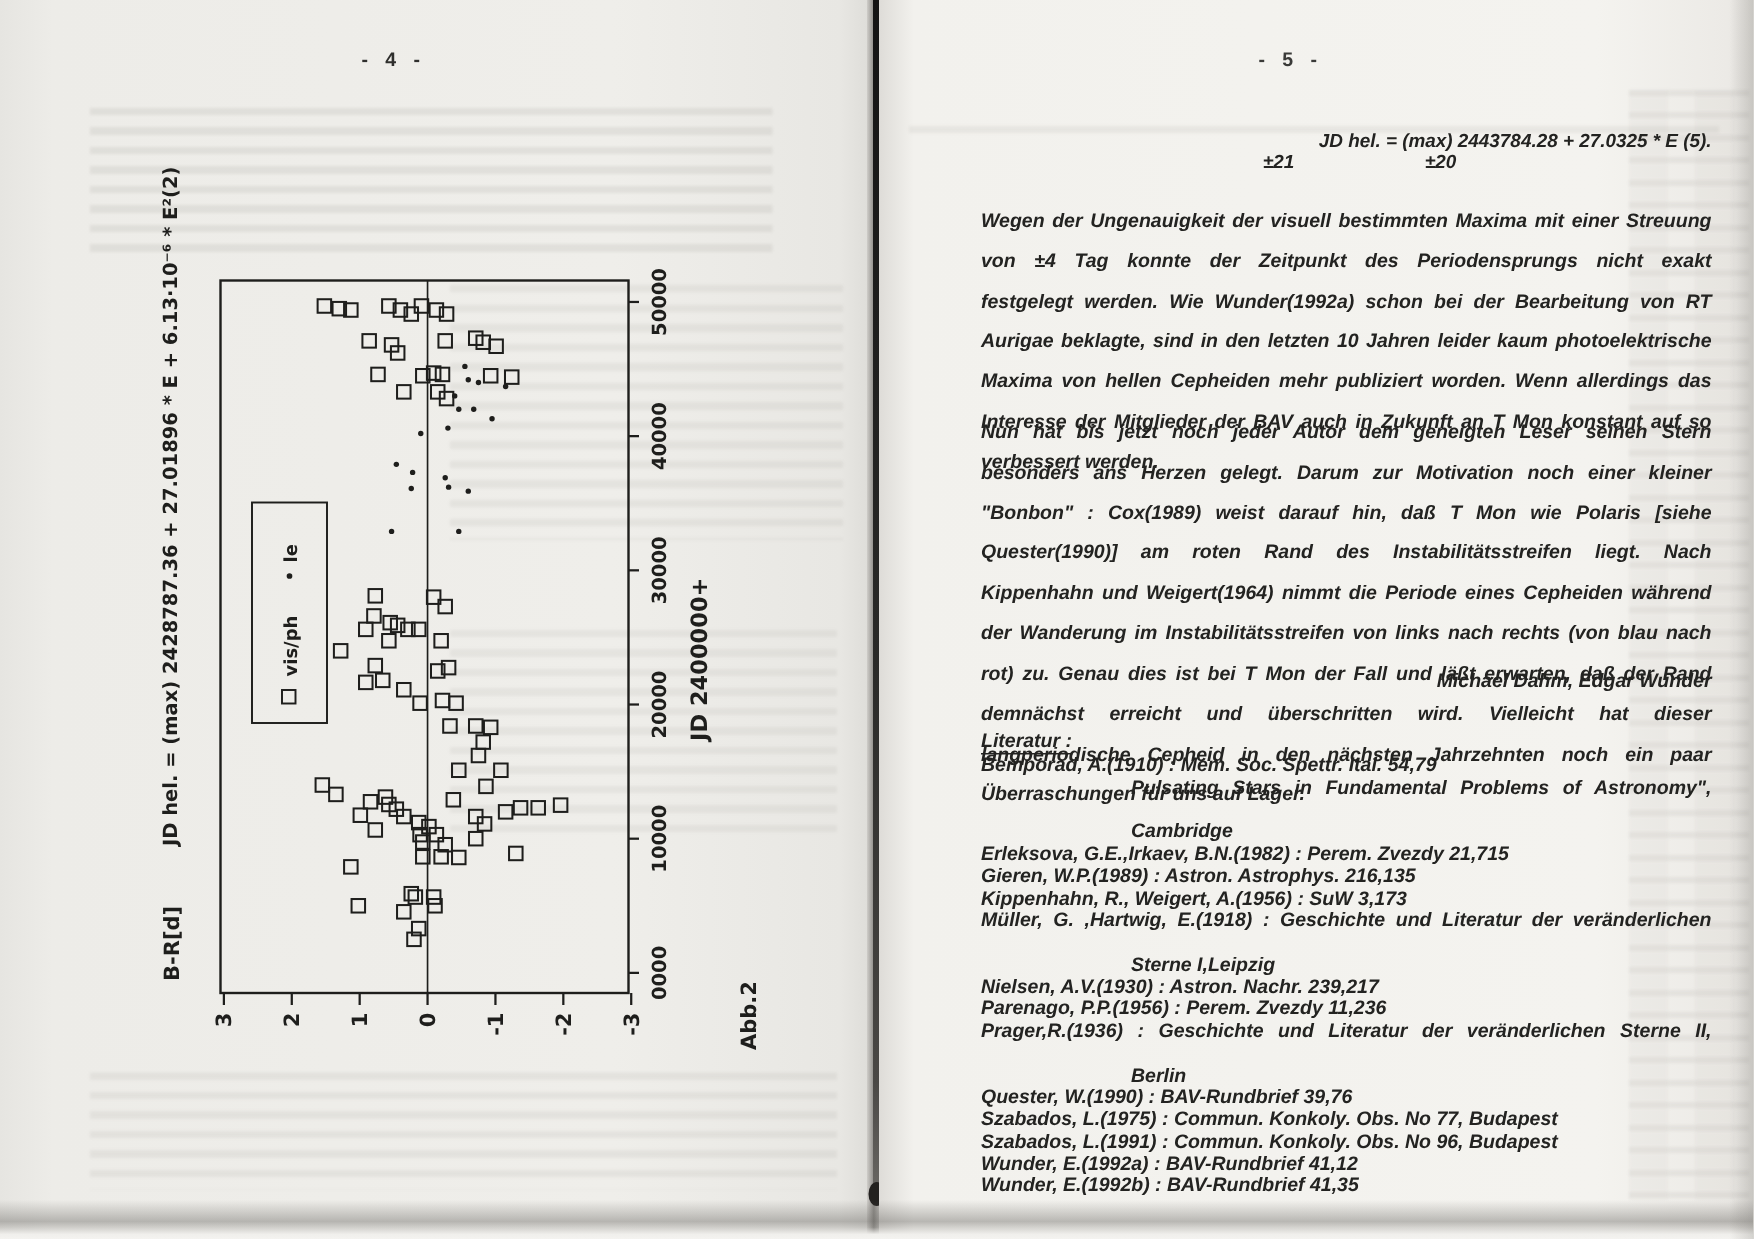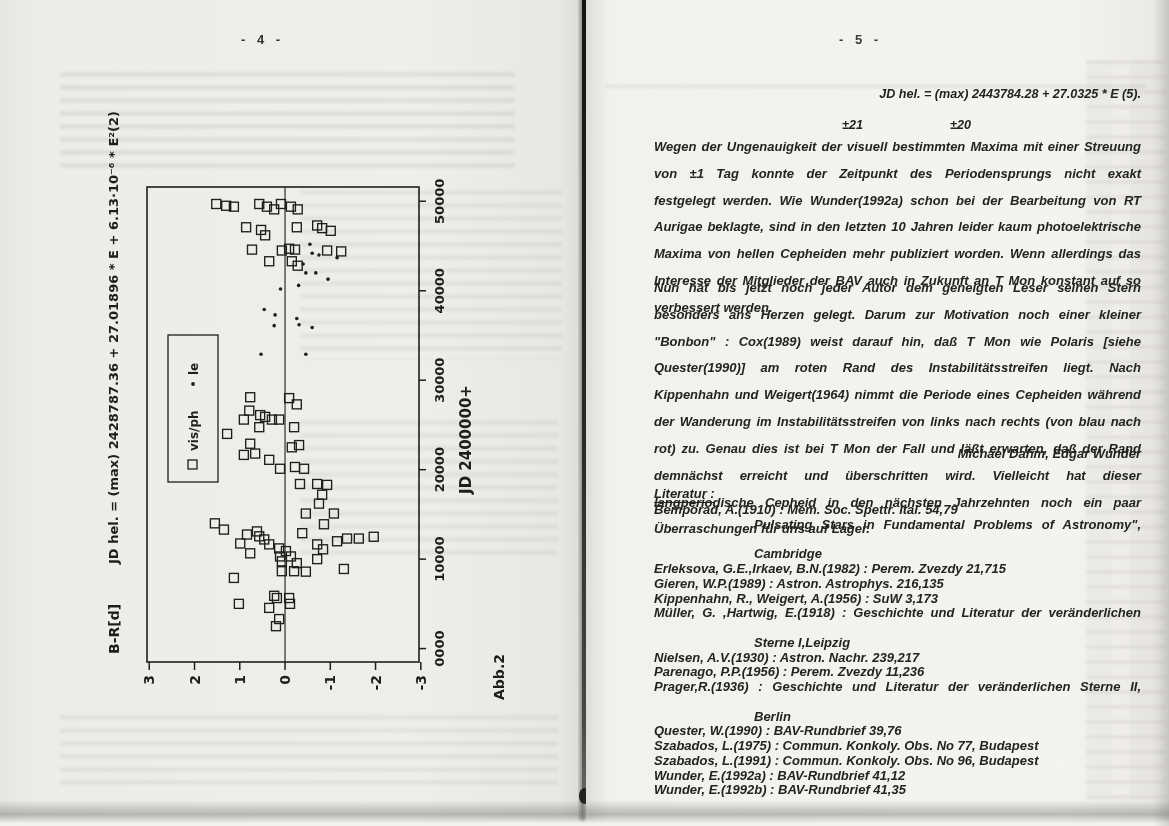--- a/index.html
+++ b/index.html
@@ -29,21 +29,21 @@
     repeating-linear-gradient(90deg,rgba(150,147,140,.12) 0 26px,rgba(150,147,140,0) 26px 44px);}
   
   .page-num{position:absolute;top:32px;left:0;width:100%;text-align:center;
     font-size:13px;letter-spacing:4px;color:#2f2f2d;font-weight:bold;}
   .page-left .page-num{padding-right:58px;box-sizing:border-box;}
   .page-right .page-num{padding-right:34px;box-sizing:border-box;color:#3a3a38;}
   
   .textcol{position:absolute;left:68px;width:487px;color:#232321;
     font-weight:bold;font-style:italic;font-size:13px;line-height:13.4px;}
   .formula{top:88px;text-align:right;font-size:12.6px;}
-  .f-errs{position:relative;height:14px;margin-top:18px;}
+  .f-errs{position:relative;height:14px;margin-top:1px;}
   .f-errs span{position:absolute;top:0;}
   .err1{left:188px;} .err2{left:296px;}
   .para1{top:140px;} .para2{top:281px;}
   .pline{display:block;text-align:justify;}
   .pline.jfull::after{content:"";display:inline-block;width:100%;height:0;}
   .signature{top:447px;text-align:right;padding-right:138px;}
   .lit-head{top:487px;}
   .lit-head span{border-bottom:1.6px solid #232321;padding-bottom:1px;margin-top:36px;}
   .refs{top:503px;line-height:14.75px;}
   .ref-line{display:block;text-align:justify;}
@@ -238,21 +238,21 @@
     <div class="textcol formula">
       <div class="f-line">JD hel. = (max) 2443784.28 + 27.0325 * E (5).</div>
       <div class="f-errs">
         <span class="err1">±21</span>
         <span class="err2">±20</span>
       </div>
     </div>
 
     <div class="textcol para1" id="para1">
         <div class="pline jfull">Wegen der Ungenauigkeit der visuell bestimmten Maxima mit einer Streuung</div>
-        <div class="pline jfull">von ±1 Tag konnte der Zeitpunkt des Periodensprungs nicht exakt</div>
+        <div class="pline jfull">von ±4 Tag konnte der Zeitpunkt des Periodensprungs nicht exakt</div>
         <div class="pline jfull">festgelegt werden. Wie Wunder(1992a) schon bei der Bearbeitung von RT</div>
         <div class="pline jfull">Aurigae beklagte, sind in den letzten 10 Jahren leider kaum photoelektrische</div>
         <div class="pline jfull">Maxima von hellen Cepheiden mehr publiziert worden. Wenn allerdings das</div>
         <div class="pline jfull">Interesse der Mitglieder der BAV auch in Zukunft an T Mon konstant auf so</div>
         <div class="pline">verbessert werden.</div>
       </div>
     <div class="textcol para2" id="para2">
         <div class="pline jfull">Nun hat bis jetzt noch jeder Autor dem geneigten Leser seinen Stern</div>
         <div class="pline jfull">besonders ans Herzen gelegt. Darum zur Motivation noch einer kleiner</div>
         <div class="pline jfull">"Bonbon" : Cox(1989) weist darauf hin, daß T Mon wie Polaris [siehe</div>

